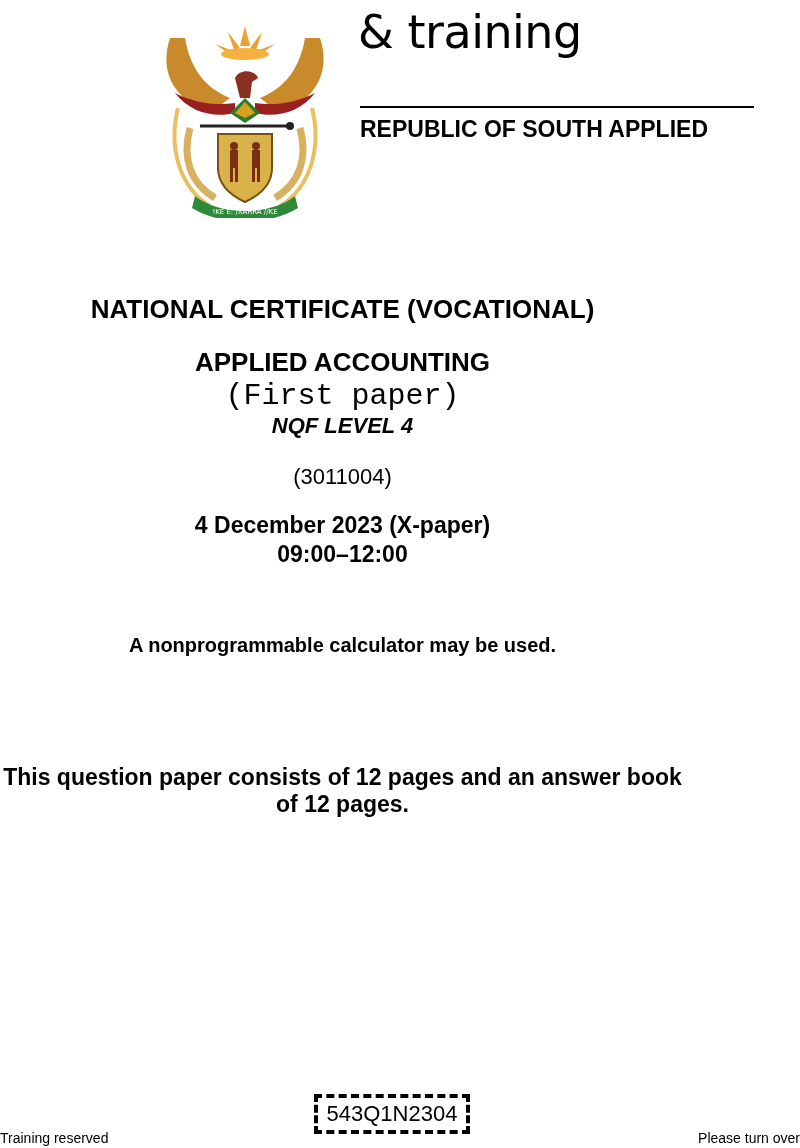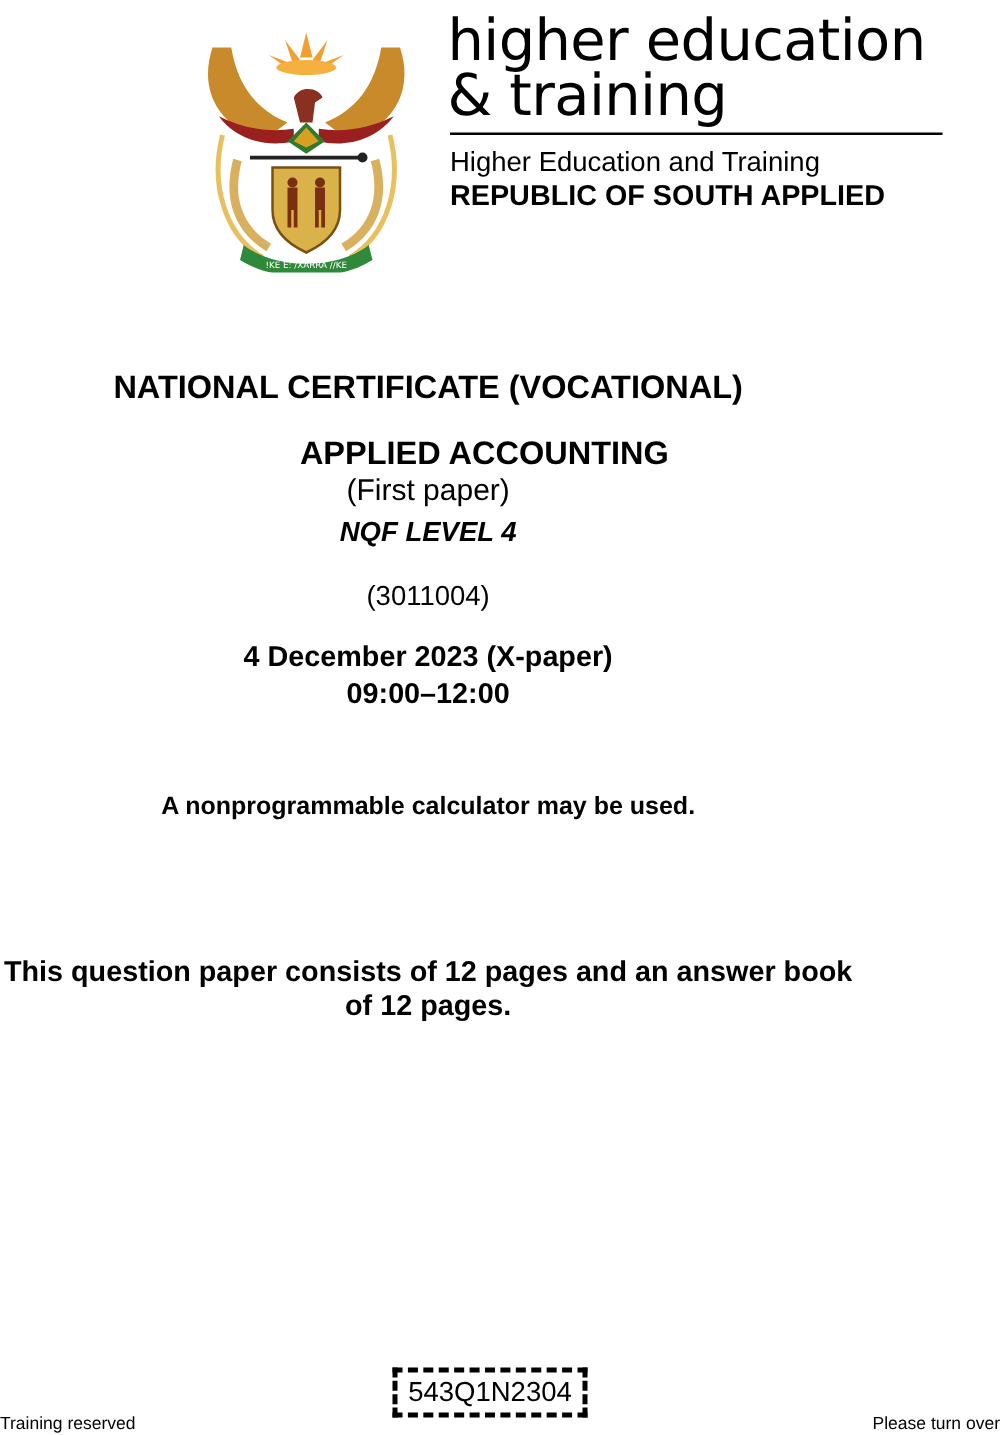--- a/index.html
+++ b/index.html
@@ -5,22 +5,22 @@
   html, body { margin:0; padding:0; background:#fff; }
   body { width:800px; height:1148px; position:relative; overflow:hidden; font-family:"Liberation Sans", sans-serif; color:#000; }
   .abs { position:absolute; }
   .center { left:0; width:685px; text-align:center; }
   .crest { left:160px; top:18px; width:170px; height:200px; }
   .brand-title { left:358px; top:10px; font-family:"DejaVu Sans", sans-serif; font-size:46px; line-height:44px; letter-spacing:-0.5px; }
   .brand-rule { left:360px; top:106px; width:394px; height:2px; background:#000; }
   .dept { left:360px; top:116px; font-size:22px; line-height:27px; }
   .dept b { font-weight:bold; font-size:23px; }
   .nc { top:294px; font-size:26px; font-weight:bold; }
-  .subj { top:347px; font-size:26px; font-weight:bold;margin-left:45px; }
-  .paper { top:379px; font-size:24px; }
+  .subj { top:347px; font-size:26px; font-weight:bold; }
+  .paper { top:379px; font-size:30px;font-family:Liberation Mono, monospace; }
   .nqf { top:413px; font-size:22px; font-weight:bold;font-style:italic; }
   .code { top:464px; font-size:22px; }
   .date { top:512px; font-size:23px; font-weight:bold; }
   .time { top:541px; font-size:23px; font-weight:bold; }
   .calc { top:634px; font-size:20px; font-weight:bold; }
   .pages { top:764px; font-size:23px; font-weight:bold; }
   .stamp { left:314px; top:1094px; width:156px; height:40px; border:4px dashed #000; box-sizing:border-box; font-size:22px; text-align:center; line-height:32px; }
   .copy { left:0; top:1130px; font-size:14px; }
   .pto { right:0; top:1130px; font-size:14px; }
 </style>
@@ -67,26 +67,24 @@
     <rect x="92" y="132" width="8" height="18"></rect>
     <rect x="92" y="150" width="3" height="14"></rect>
     <rect x="97" y="150" width="3" height="14"></rect>
   </g>
 
   <path d="M35,178 C60,198 110,198 135,178 L138,190 C110,208 60,208 32,190 Z" fill="#2e8a3a"></path>
   <text x="85" y="196" font-size="7" fill="#fff" text-anchor="middle" font-family="DejaVu Sans, sans-serif">!KE E: /XARRA //KE</text>
 </svg>
 
 <div class="abs brand-title">
-  <div>higher education</div>
   <div>&amp; training</div>
 </div>
 <div class="abs brand-rule"></div>
 <div class="abs dept">
-  <div>Higher Education and Training</div>
   <div><b>REPUBLIC OF SOUTH APPLIED</b></div>
 </div>
 
 <div class="abs center nc">NATIONAL CERTIFICATE (VOCATIONAL)</div>
 <div class="abs center subj">APPLIED ACCOUNTING</div>
 <div class="abs center paper">(First paper)</div>
 <div class="abs center nqf">NQF LEVEL 4</div>
 <div class="abs center code">(3011004)</div>
 <div class="abs center date">4 December 2023 (X-paper)</div>
 <div class="abs center time">09:00–12:00</div>

